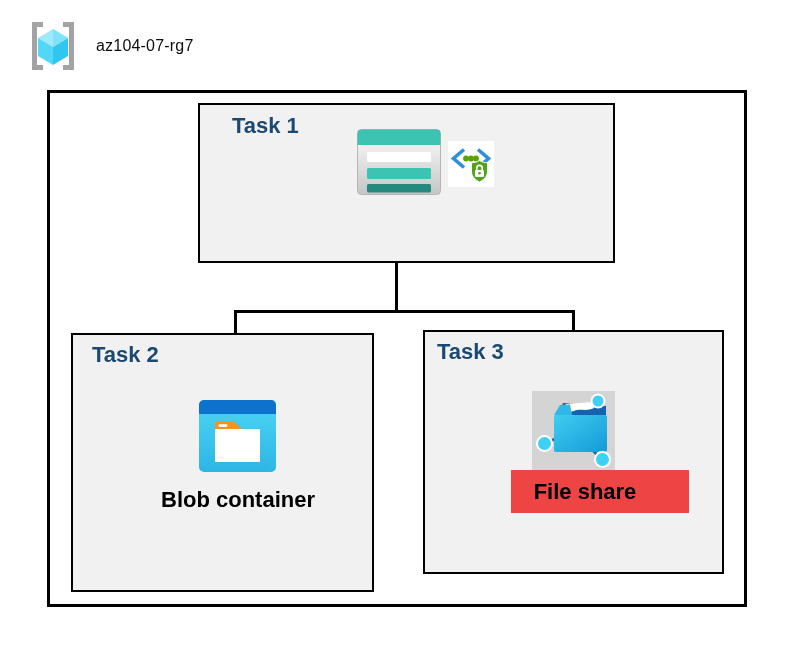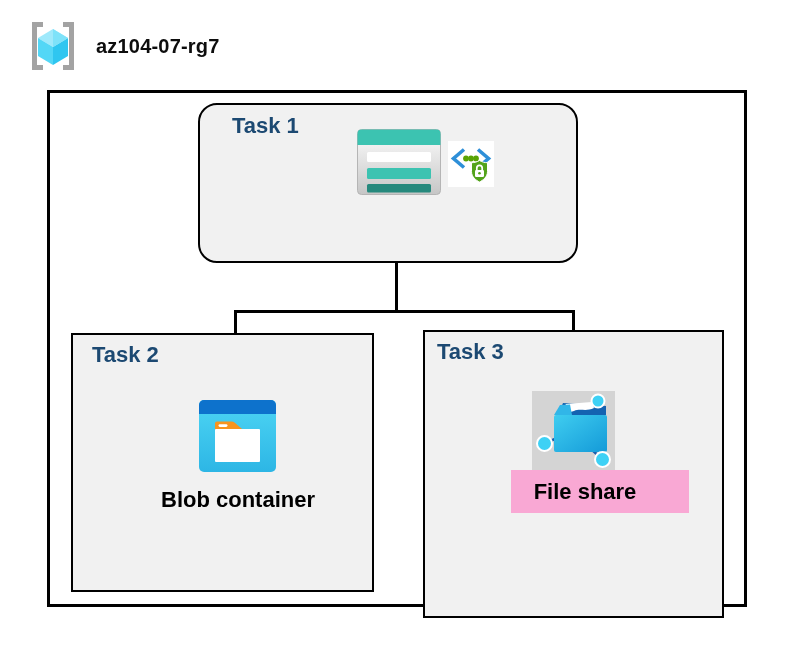--- a/index.html
+++ b/index.html
@@ -2,44 +2,44 @@
 <html><head>
 <meta charset="utf-8">
 <style>
   html,body{margin:0;padding:0;background:#fff;}
   .canvas{position:relative;width:788px;height:647px;background:#ffffff;
           font-family:"Liberation Sans",sans-serif;overflow:hidden;}
 
   
   .rg-header{position:absolute;left:28px;top:20px;display:flex;align-items:center;gap:18px;}
   .rg-icon{width:50px;height:52px;flex:0 0 auto;}
-  .rg-title{font-size:20px;font-weight:bold;color:#0d0d0d;letter-spacing:.2px;}
+  .rg-title{font-size:16px;font-weight:normal;color:#0d0d0d;letter-spacing:.2px;}
 
   
   .outer-box{position:absolute;left:47px;top:90px;width:700px;height:517px;
              border:3px solid #000;background:#fff;box-sizing:border-box;}
   .task{position:absolute;background:#f1f1f1;border:2px solid #000;box-sizing:border-box;}
-  #task1{left:198px;top:103px;width:380px;height:160px;border-radius:19px;}
+  #task1{left:198px;top:103px;width:417px;height:160px;}
   #task2{left:71px;top:333px;width:303px;height:259px;}
-  #task3{left:423px;top:330px;width:301px;height:288px;}
+  #task3{left:423px;top:330px;width:301px;height:244px;}
   .task-label{position:absolute;font-size:22px;font-weight:bold;color:#1c4972;white-space:nowrap;}
   .res-label{position:absolute;font-size:22px;font-weight:bold;color:#000;
              white-space:nowrap;transform:translateX(-50%);}
 
   
   .conn{position:absolute;background:#000;}
   #conn-v1{left:395px;top:261px;width:3px;height:51px;}
   #conn-h {left:234px;top:310px;width:341px;height:3px;}
   #conn-v2{left:234px;top:310px;width:3px;height:78px;}
   #conn-v3{left:572px;top:310px;width:3px;height:80px;}
 
   
   .abs{position:absolute;}
   .gray-sq{position:absolute;left:107px;top:59px;width:83px;height:79px;background:#d4d4d4;}
-  .gray-bar{position:absolute;left:86px;top:138px;width:178px;height:43px;background:#f9a8d4;}
+  .gray-bar{position:absolute;left:86px;top:138px;width:178px;height:43px;background:#ef4444;}
   .gray-bar .bar-text{width:100%;height:100%;display:flex;align-items:center;justify-content:center;
                       padding-right:30px;box-sizing:border-box;
                       font-size:22px;font-weight:bold;color:#000;}
 </style>
 </head>
 <body>
 
 <div class="canvas">
 
   <div class="rg-header">

